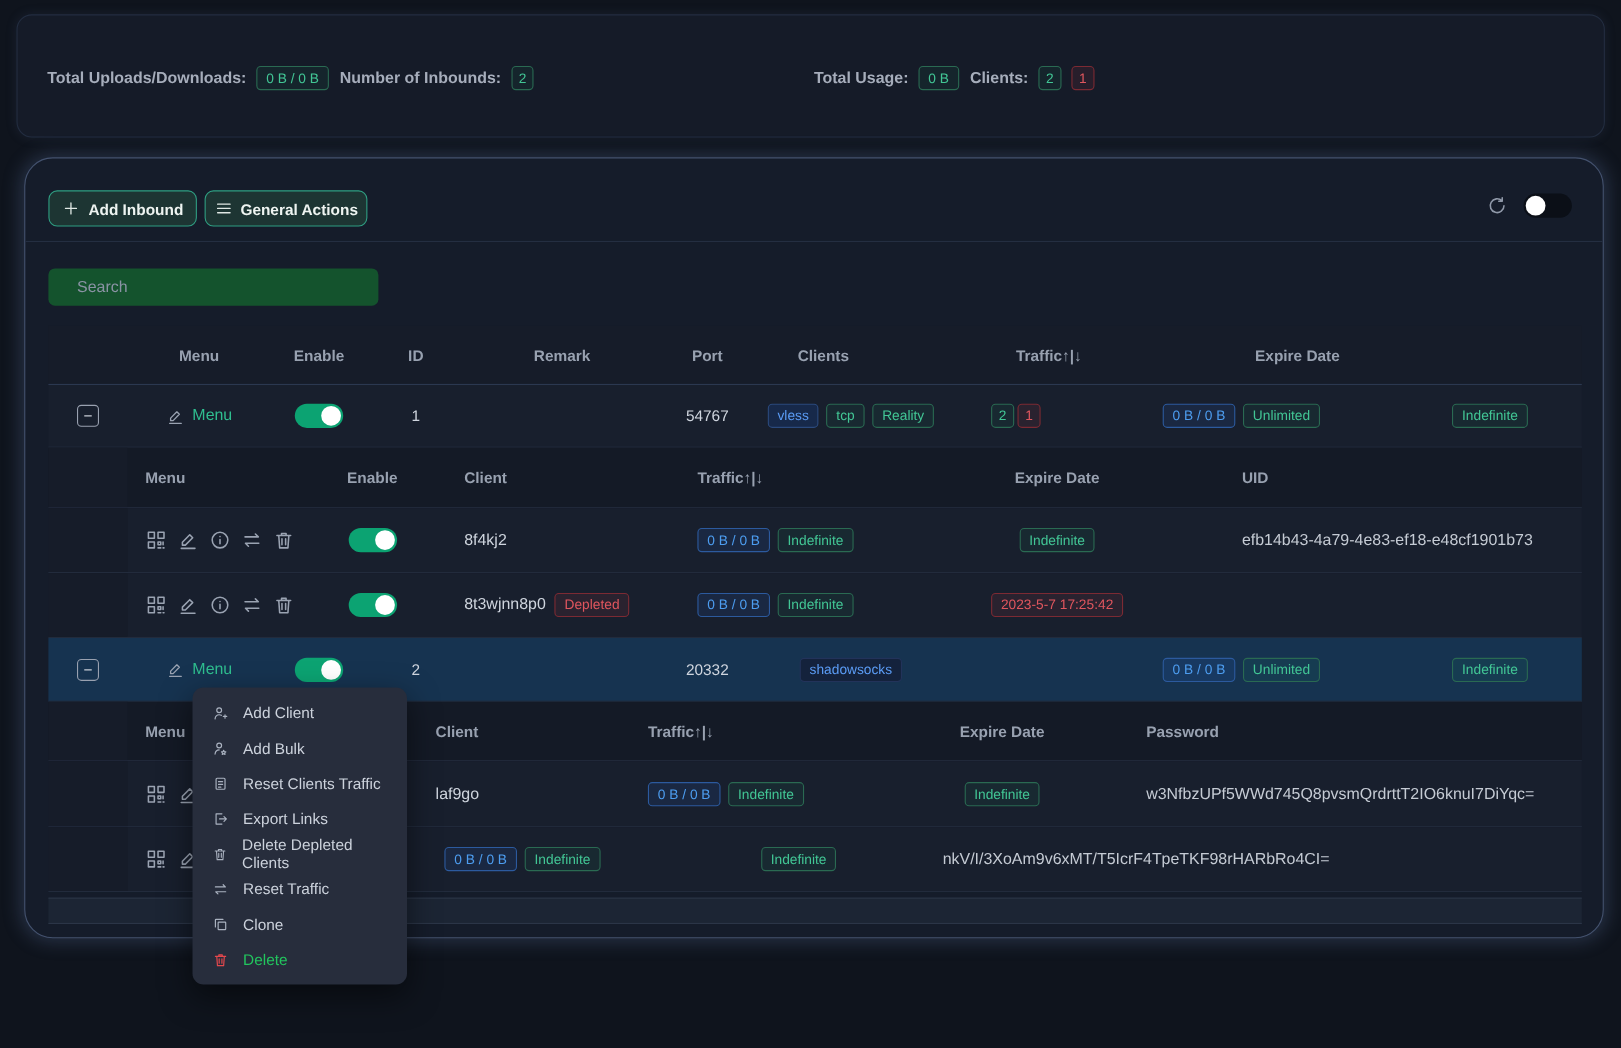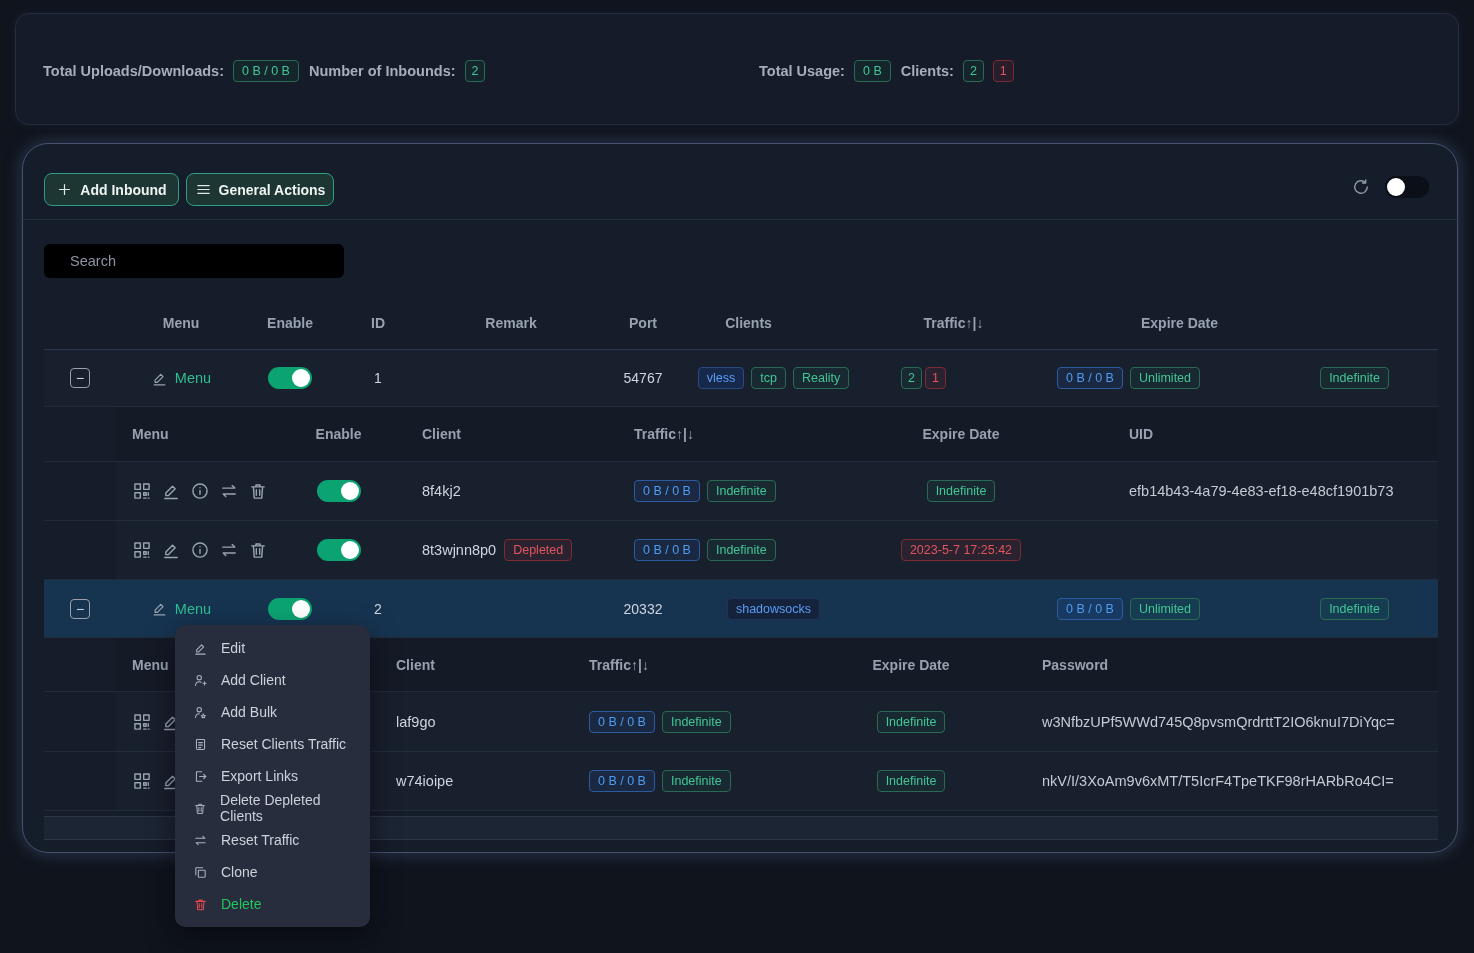--- a/index.html
+++ b/index.html
@@ -14,21 +14,21 @@
   .ic14{width:15px;height:15px}
 
   
   .stats-card{
     position:absolute;left:15px;top:13px;width:1444px;height:112px;box-sizing:border-box;
     background:#151b28;border:1px solid #232d40;border-radius:14px;
     box-shadow:0 0 10px rgba(70,90,130,.18);
   }
   .stat-col{position:absolute;top:46px;display:flex;gap:10px}
   .stat-col.left{left:27px}
-  .stat-col.right{left:743px}
+  .stat-col.right{left:724px}
   .stat-line{display:flex;align-items:center;gap:9px;height:22px}
   .stat-label{color:#a6adbb;font-size:14.5px;font-weight:600}
 
   
   .tag{display:inline-flex;align-items:center;border-radius:4px;padding:1px 8px;
        font-size:12.5px;line-height:18px;box-sizing:border-box;white-space:nowrap}
   .tag-green{color:#42c695;border:1px solid #2a6a52;background:rgba(22,160,108,.08)}
   .tag-red{color:#e0565e;border:1px solid #7c2a33;background:rgba(229,72,77,.09)}
   .tag-blue{color:#4d9df0;border:1px solid #2c5a9e;background:rgba(45,110,220,.12)}
   .tag-vless{color:#5b9cf5;border:1px solid #2b4a7d;background:#17294a}
@@ -54,21 +54,21 @@
   .refresh-ic{color:#8f98a8;cursor:pointer}
   .switch{width:44px;height:22px;border-radius:11px;position:relative;cursor:pointer;flex:none}
   .switch.on{background:#0ca372}
   .switch.off{background:#0b0f17}
   .knob{position:absolute;top:2px;width:18px;height:18px;border-radius:50%;background:#fff}
   .switch.on .knob{right:2px}
   .switch.off .knob{left:2px}
   .toolbar-divider{position:absolute;left:0;top:75px;width:100%;height:1px;background:#242e41}
   .search{
     position:absolute;left:21px;top:100px;width:300px;height:34px;box-sizing:border-box;
-    background:#000000;border:none;border-radius:6px;color:#aab1bf;font-size:14.5px;
+    background:#14532d;border:none;border-radius:6px;color:#aab1bf;font-size:14.5px;
     padding:0 12px 0 26px;outline:none;font-family:"Liberation Sans",sans-serif;
   }
   .search::placeholder{color:#8b93a5}
 
   
   .table{position:absolute;left:21px;top:152px;width:1394px}
   .trow{display:flex;align-items:stretch;box-sizing:border-box;background:#181f2d;border-bottom:1px solid #222b3c}
   .trow.thead{height:54px;background:#161c29;border-bottom:1px solid #2b3850}
   .trow.irow1{height:57px}
   .trow.irow2{height:58px}
@@ -481,23 +481,20 @@
               </svg>
             <svg class="icon ic20">
                 <use href="#s-swap"></use>
               </svg>
             <svg class="icon ic20">
                 <use href="#s-trash"></use>
               </svg>
           </span>
         </div>
         <div class="cell s-en"></div>
-        <div class="cell left s2-client">
-            <span class="client-name">w74ioipe</span>
-          </div>
         <div class="cell left s2-tr">
           <span class="taggroup">
             <span class="tag tag-blue">0 B / 0 B</span>
             <span class="tag tag-green">Indefinite</span>
           </span>
         </div>
         <div class="cell s2-ex">
             <span class="tag tag-green">Indefinite</span>
           </div>
         <div class="cell left s2-pw">
@@ -505,26 +502,20 @@
           </div>
       </div>
 
       <div class="tfoot"></div>
     </div>
   </section>
 
   <div class="ctx">
     <div class="ctx-item">
       <svg class="icon ic14">
-          <use href="#s-edit"></use>
-        </svg>
-      <span>Edit</span>
-    </div>
-    <div class="ctx-item">
-      <svg class="icon ic14">
           <use href="#s-user-add"></use>
         </svg>
       <span>Add Client</span>
     </div>
     <div class="ctx-item">
       <svg class="icon ic14">
           <use href="#s-user-star"></use>
         </svg>
       <span>Add Bulk</span>
     </div>

